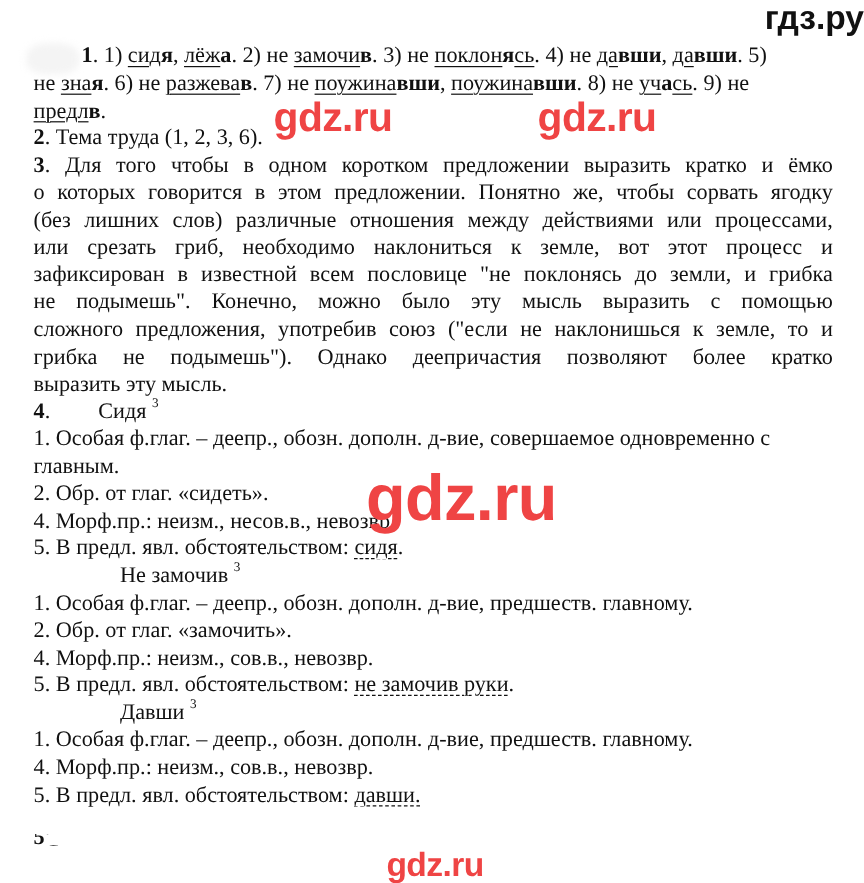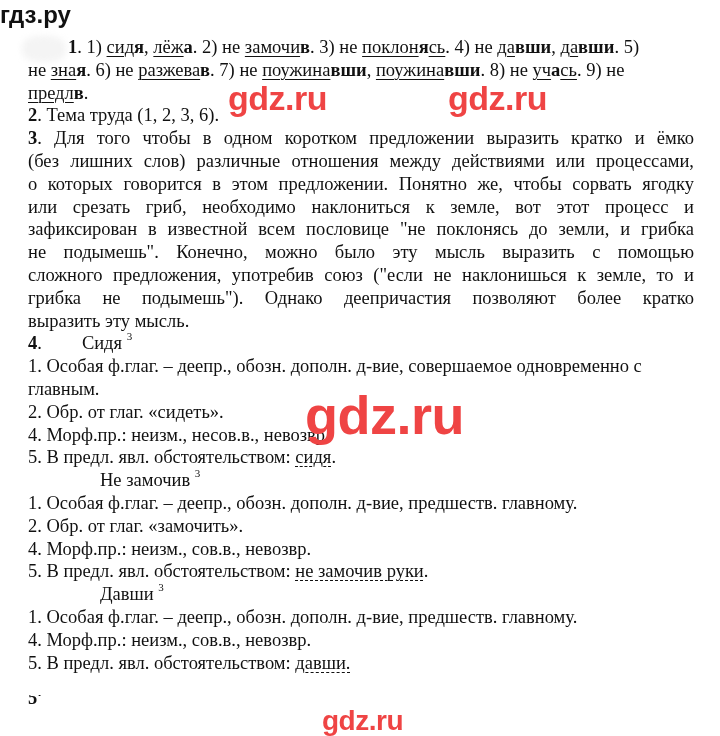--- a/index.html
+++ b/index.html
@@ -3,23 +3,23 @@
 <meta charset="utf-8">
 <style>
   html, body { margin: 0; padding: 0; background: #ffffff; }
   body {
     width: 720px; height: 736px; position: relative; overflow: hidden;
     font-family: "Liberation Serif", "DejaVu Serif", serif;
     color: #111111;
   }
   .site-header {
     position: absolute; left: 0; top: 0; width: 720px; height: 30px;
-    text-align: left;
+    text-align: right;
     font-family: "Liberation Sans", "DejaVu Sans", sans-serif;
-    font-weight: bold; font-size: 24px; line-height: 30px; color: #111;
+    font-weight: bold; font-size: 28px; line-height: 30px; color: #111;
   }
   .smudge {
     position: absolute; left: 22px; top: 36px; width: 44px; height: 26px;
     background: #f4f4f4; border-radius: 40%; filter: blur(3px);
   }
   .doc {
     position: absolute; left: 28px; top: 36px; width: 666px;
     font-size: 18.5px; line-height: 22.8px;
   }
   .line { display: block; white-space: nowrap; height: 22.8px; }
@@ -54,22 +54,22 @@
 <div class="doc">
 
   <span class="line indent"><b>1</b><span>. 1) </span><span class="u">сид</span><b>я</b><span>, </span><span class="u">лёж</span><b>а</b><span>. 2) не </span><span class="u">замочи</span><b>в</b><span>. 3) не </span><span class="u">поклон</span><b>я</b><span class="u">сь</span><span>. 4) не </span><span class="u">да</span><b>вши</b><span>, </span><span class="u">да</span><b>вши</b><span>. 5)</span></span>
 
   <span class="line">не <span class="u">зна</span><b>я</b>. 6) не <span class="u">разжева</span><b>в</b>. 7) не <span class="u">поужина</span><b>вши</b>, <span class="u">поужина</span><b>вши</b>. 8) не <span class="u">уч</span><b>а</b><span class="u">сь</span>. 9) не</span>
   <span class="line"><span class="u">предл</span><b>в</b>.</span>
 
   <span class="line"><b>2</b><span>. Тема труда (1, 2, 3, 6).</span></span>
 
   <span class="line justify"><b>3</b><span>. Для того чтобы в одном коротком предложении выразить кратко и ёмко</span></span>
+  <span class="line justify">о которых говорится в этом предложении. Понятно же, чтобы сорвать ягодку</span>
   <span class="line justify">(без лишних слов) различные отношения между действиями или процессами,</span>
-  <span class="line justify">о которых говорится в этом предложении. Понятно же, чтобы сорвать ягодку</span>
   <span class="line justify">или срезать гриб, необходимо наклониться к земле, вот этот процесс и</span>
   <span class="line justify">зафиксирован в известной всем пословице "не поклонясь до земли, и грибка</span>
   <span class="line justify">не подымешь". Конечно, можно было эту мысль выразить с помощью</span>
   <span class="line justify">сложного предложения, употребив союз ("если не наклонишься к земле, то и</span>
   <span class="line justify">грибка не подымешь"). Однако деепричастия позволяют более кратко</span>
   <span class="line">выразить эту мысль.</span>
 
   <span class="line"><b>4</b>.<span class="tab"></span><span>Сидя</span> <sup>3</sup></span>
   <span class="line">1. Особая ф.глаг. – деепр., обозн. дополн. д-вие, совершаемое одновременно с</span>
   <span class="line">главным.</span>

